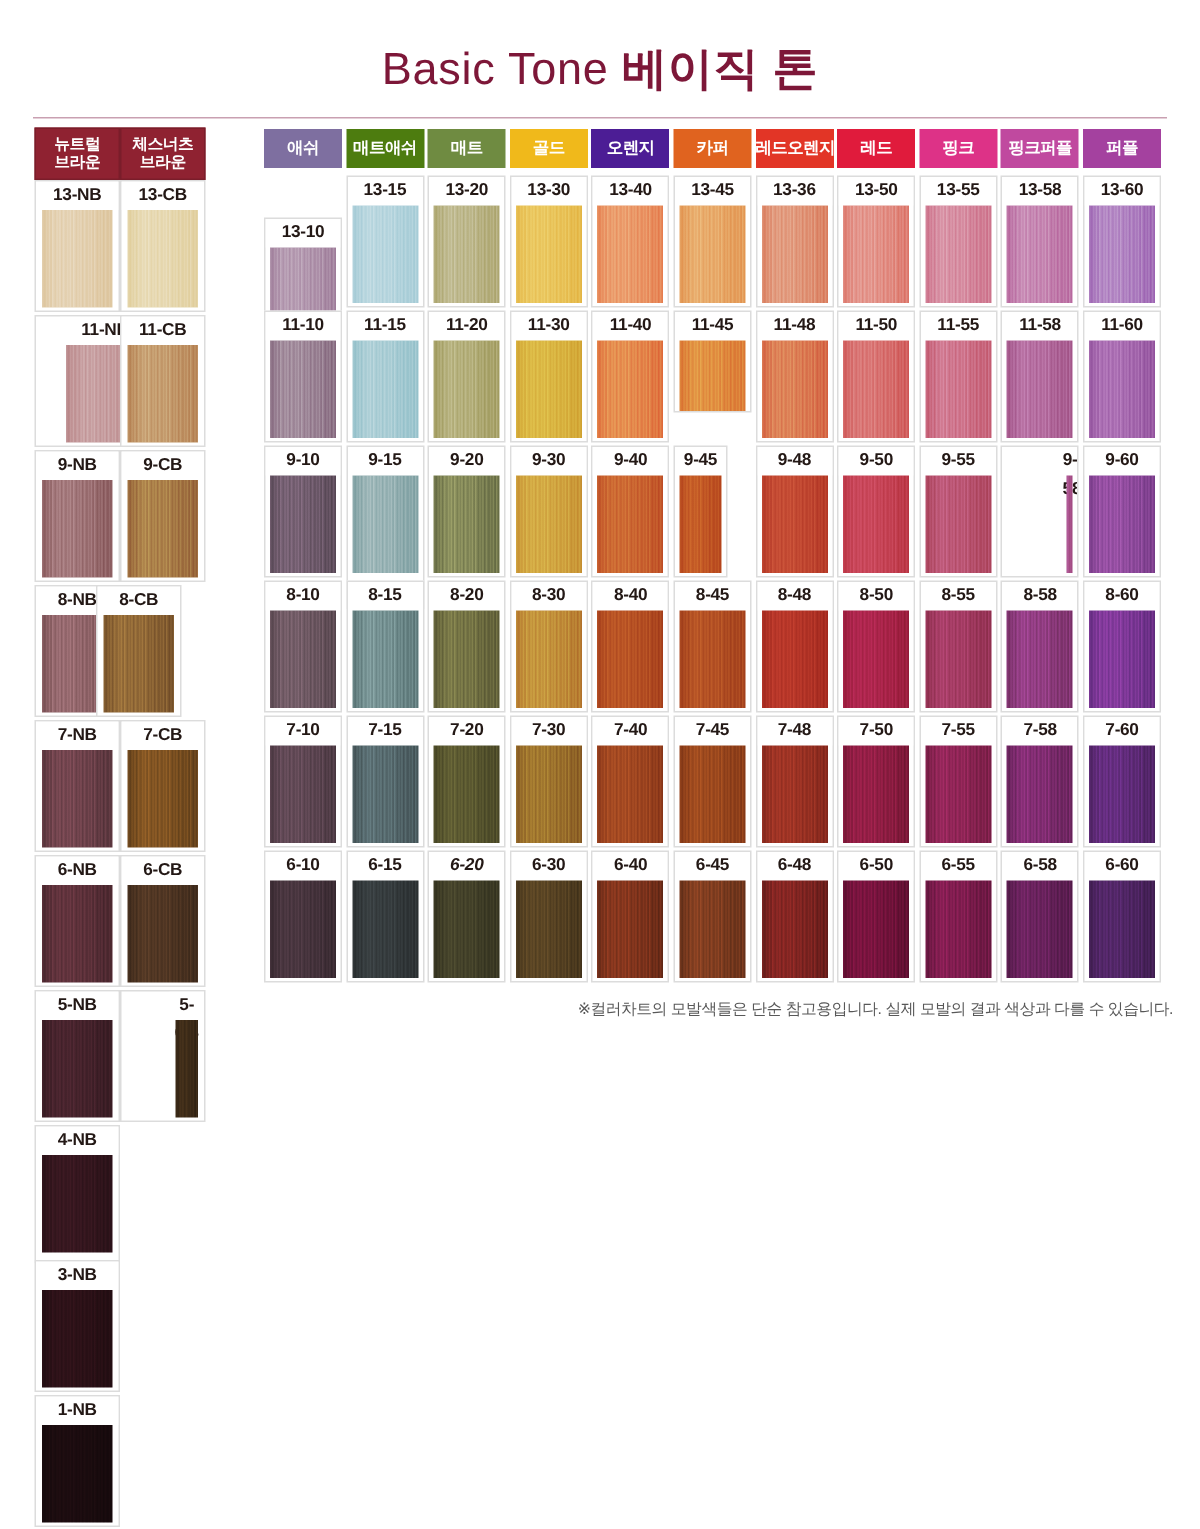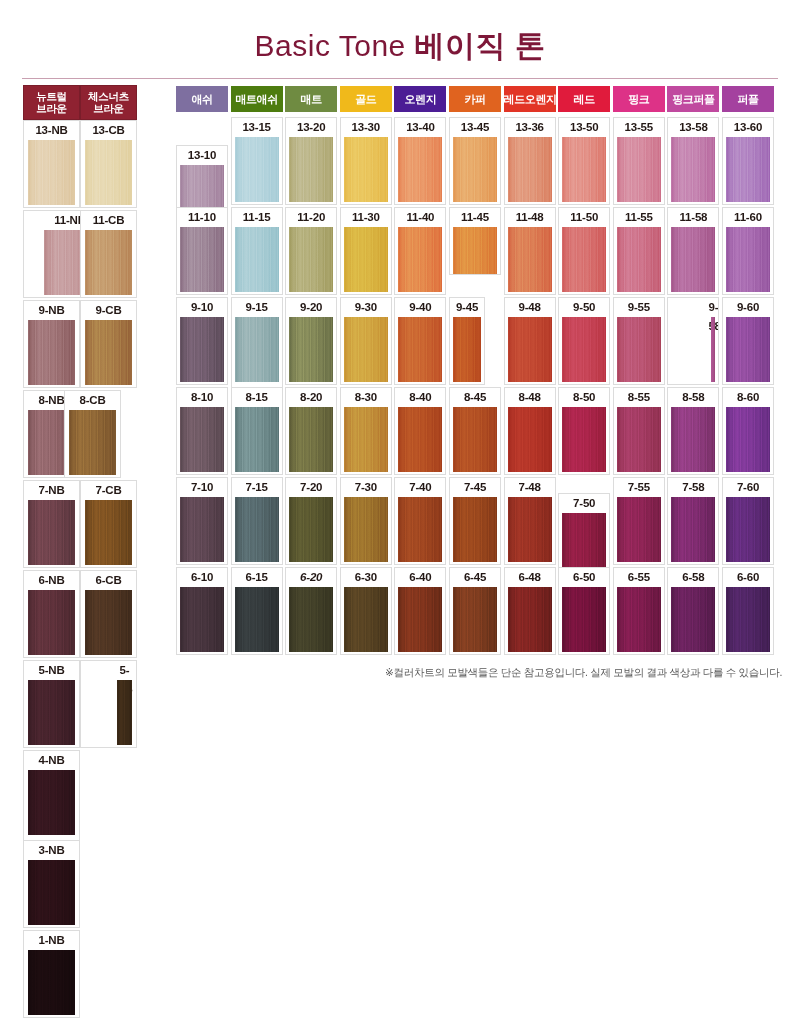--- a/index.html
+++ b/index.html
@@ -416,21 +416,21 @@
         <div class="sw" style="height: 65px; background: rgb(157, 68, 31); margin: 0px 3px 4px; width: calc(100% - 6px);"></div>
       </div>
       <div class="cell" style="left: 449px; top: 477px; width: 52px; height: 88px;">
         <div class="code">7-45</div>
         <div class="sw" style="height: 65px; background: rgb(151, 69, 28); margin: 0px 3px 4px; width: calc(100% - 6px);"></div>
       </div>
       <div class="cell" style="left: 503.6px; top: 477px; width: 52px; height: 88px;">
         <div class="code">7-48</div>
         <div class="sw" style="height: 65px; background: rgb(151, 48, 34); margin: 0px 3px 4px; width: calc(100% - 6px);"></div>
       </div>
-      <div class="cell" style="left: 558.2px; top: 477px; width: 52px; height: 88px; margin-top: 16px;">
+      <div class="cell" style="left: 558.2px; top: 477px; width: 52px; height: 88px;">
         <div class="code">7-50</div>
         <div class="sw" style="height: 65px; background: rgb(140, 28, 65); margin: 0px 3px 4px; width: calc(100% - 6px);"></div>
       </div>
       <div class="cell" style="left: 612.8px; top: 477px; width: 52px; height: 88px;">
         <div class="code">7-55</div>
         <div class="sw" style="height: 65px; background: rgb(138, 35, 82); margin: 0px 3px 4px; width: calc(100% - 6px);"></div>
       </div>
       <div class="cell" style="left: 667.4px; top: 477px; width: 52px; height: 88px;">
         <div class="code">7-58</div>
         <div class="sw" style="height: 65px; background: rgb(123, 42, 108); margin: 0px 3px 4px; width: calc(100% - 6px);"></div>

